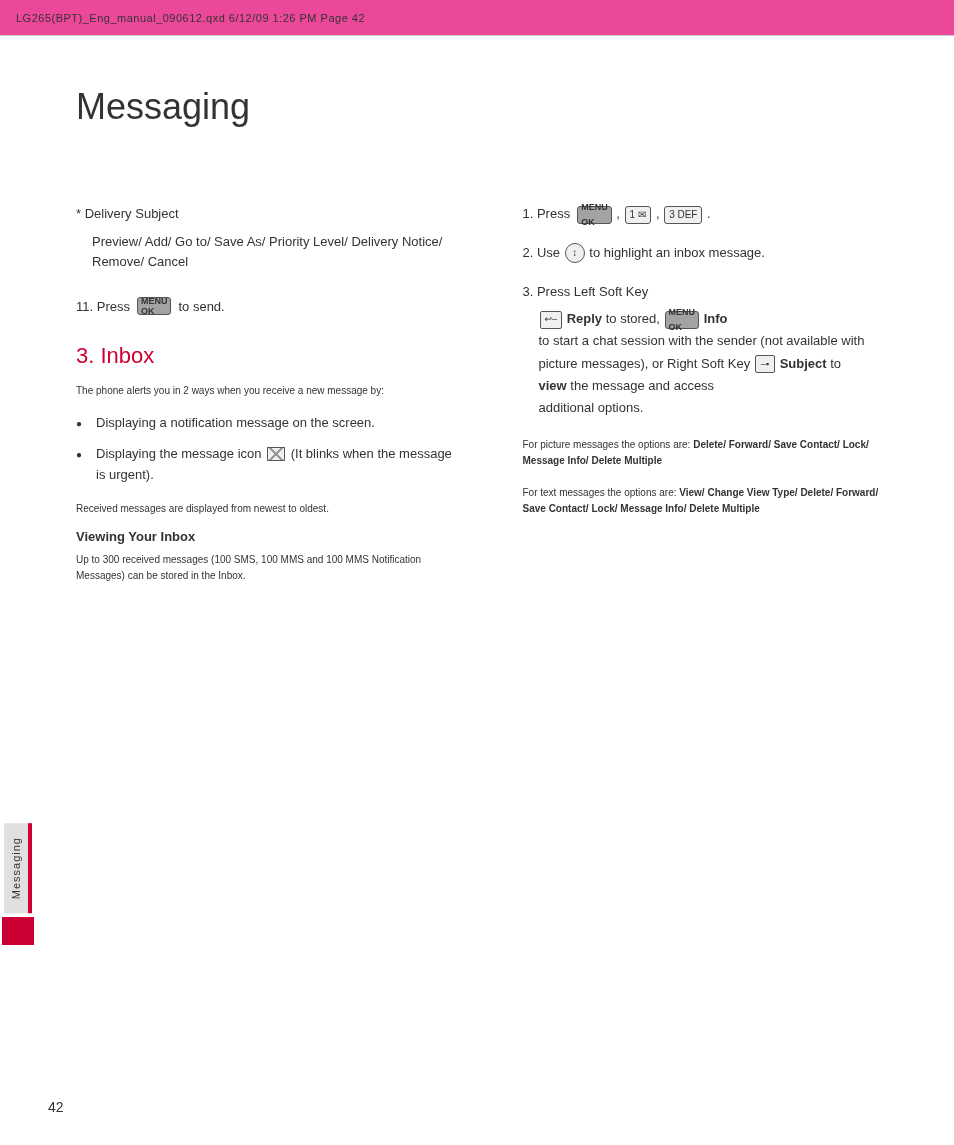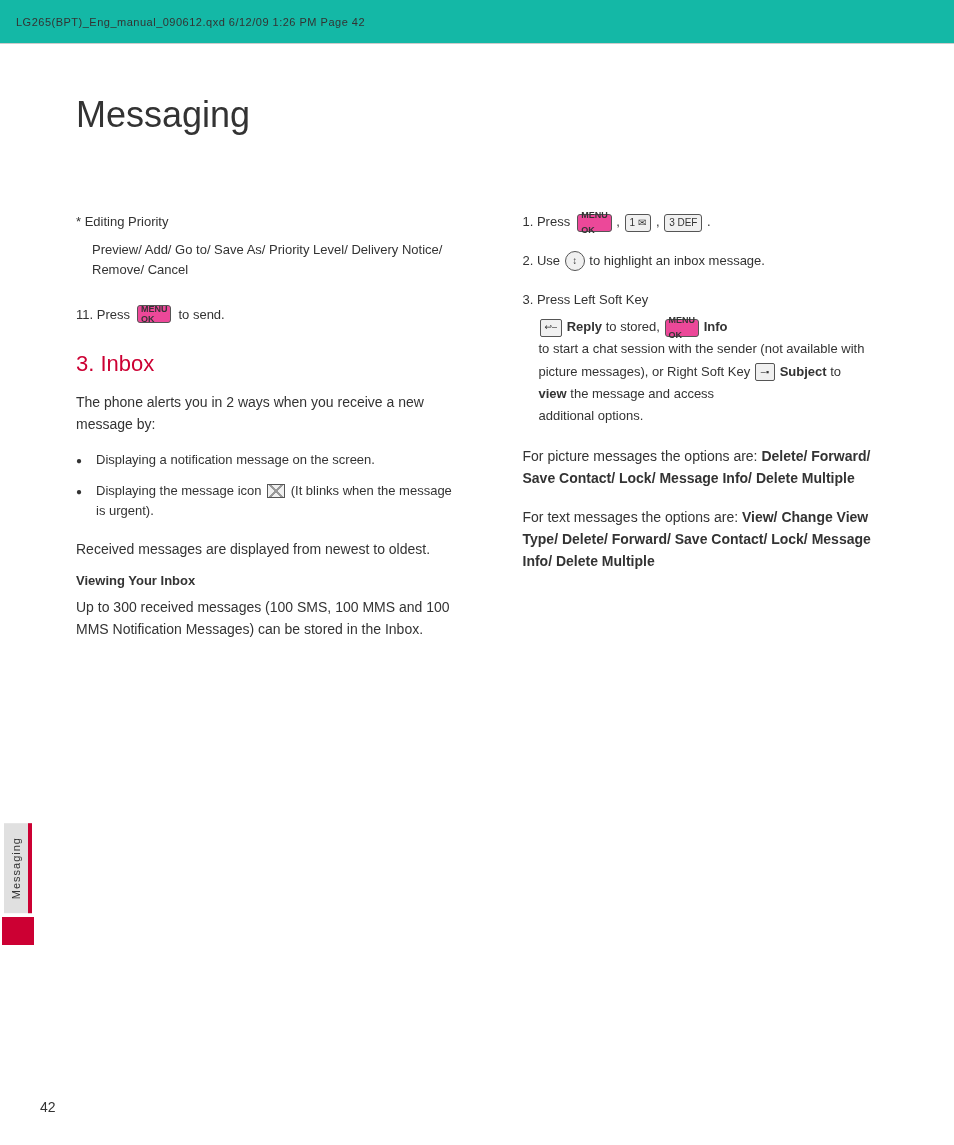--- a/index.html
+++ b/index.html
@@ -9,22 +9,22 @@
       min-height: 1145px;
       background: #ffffff;
       font-family: 'Arial', sans-serif;
       position: relative;
       overflow-x: hidden;
     }
 
     
     .top-bar {
       width: 100%;
-      height: 44px;
-      background: #14b8a6;
+      height: 36px;
+      background: #ec4899;
       border-bottom: 1px solid #cccccc;
       display: flex;
       align-items: center;
       padding: 16px 16px;
     }
     .top-bar-text {
       font-size: 11px;
       color: #333;
       letter-spacing: 0.5px;
     }
@@ -99,21 +99,21 @@
     }
 
     .section-heading {
       font-size: 22px;
       font-weight: 400;
       color: #cc0033;
       margin: 28px 0 14px 0;
     }
 
     .body-text {
-      font-size: 14px;
+      font-size: 10px;
       color: #333;
       line-height: 1.6;
       margin-bottom: 12px;
     }
 
     .bullet-list {
       list-style: none;
       padding: 0;
       margin: 14px 0 16px 0;
     }
@@ -186,21 +186,21 @@
 
     .key-menu {
       display: inline-flex;
       align-items: center;
       justify-content: center;
       border: 1px solid #555;
       border-radius: 3px;
       padding: 1px 3px;
       font-size: 9px;
       color: #333;
-      background: #ec4899;
+      background: #a3a3a3;
       height: 18px;
       vertical-align: middle;
       margin: 0 1px;
       font-weight: bold;
     }
 
     .key-nav {
       display: inline-flex;
       align-items: center;
       justify-content: center;
@@ -247,21 +247,21 @@
       background: #f0f0f0;
       height: 18px;
       vertical-align: middle;
       margin: 0 1px;
     }
 
     
     .page-number {
       position: absolute;
       bottom: 30px;
-      left: 40px;
+      left: 48px;
       font-size: 14px;
       color: #333;
     }
 
     .full-layout {
       display: flex;
       flex-direction: column;
       width: 100%;
       min-height: 1145px;
     }
@@ -334,21 +334,21 @@
 
       <div class="title-row">
         <h1 class="page-title">Messaging</h1>
       </div>
 
       <div class="two-col">
 
         <div class="col-left">
 
           <div class="editing-subject">
-            <p class="bullet-item">* Editing Priority</p>
+            <p class="bullet-item">* Delivery Subject</p>
             <p class="bold-options">Preview/ Add/ Go to/ Save As/ Priority Level/ Delivery Notice/ Remove/ Cancel</p>
           </div>
 
           <p class="press-line">
             <span>11. Press</span>
             <span class="key-menu">MENU<br>OK</span>
             <span>to send.</span>
           </p>
 
           <h2 class="section-heading">3. Inbox</h2>

